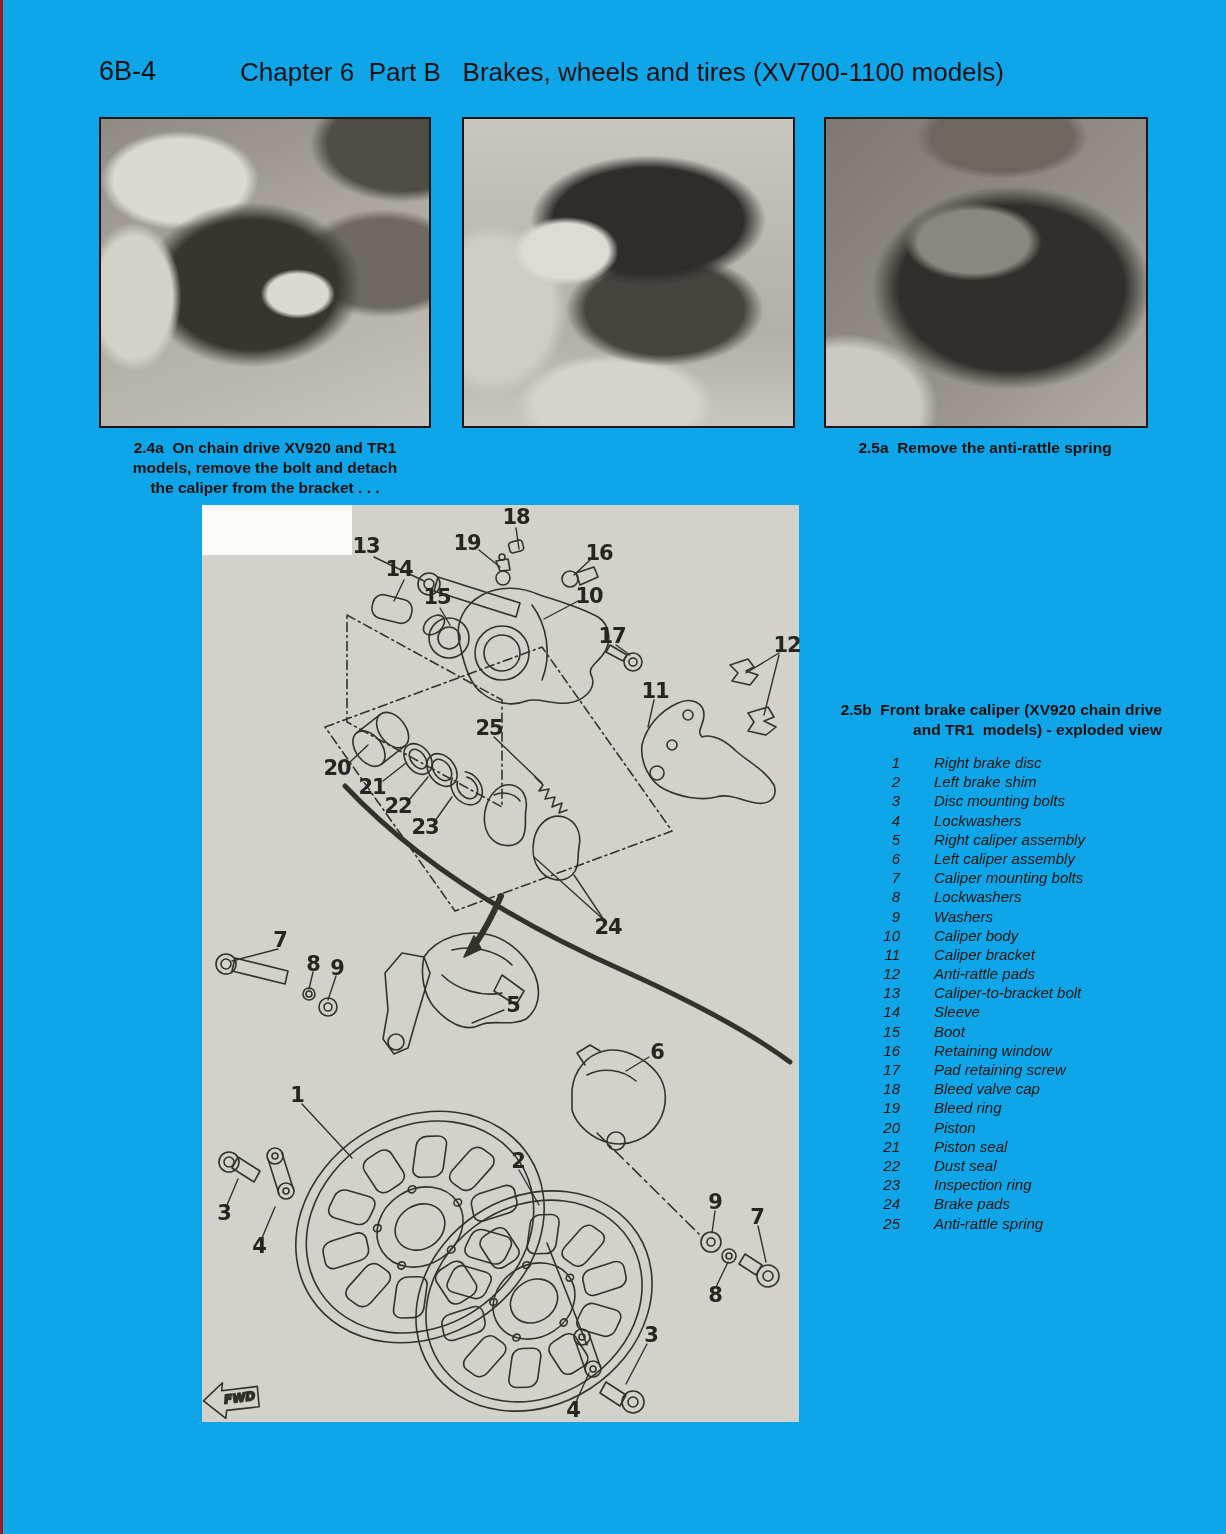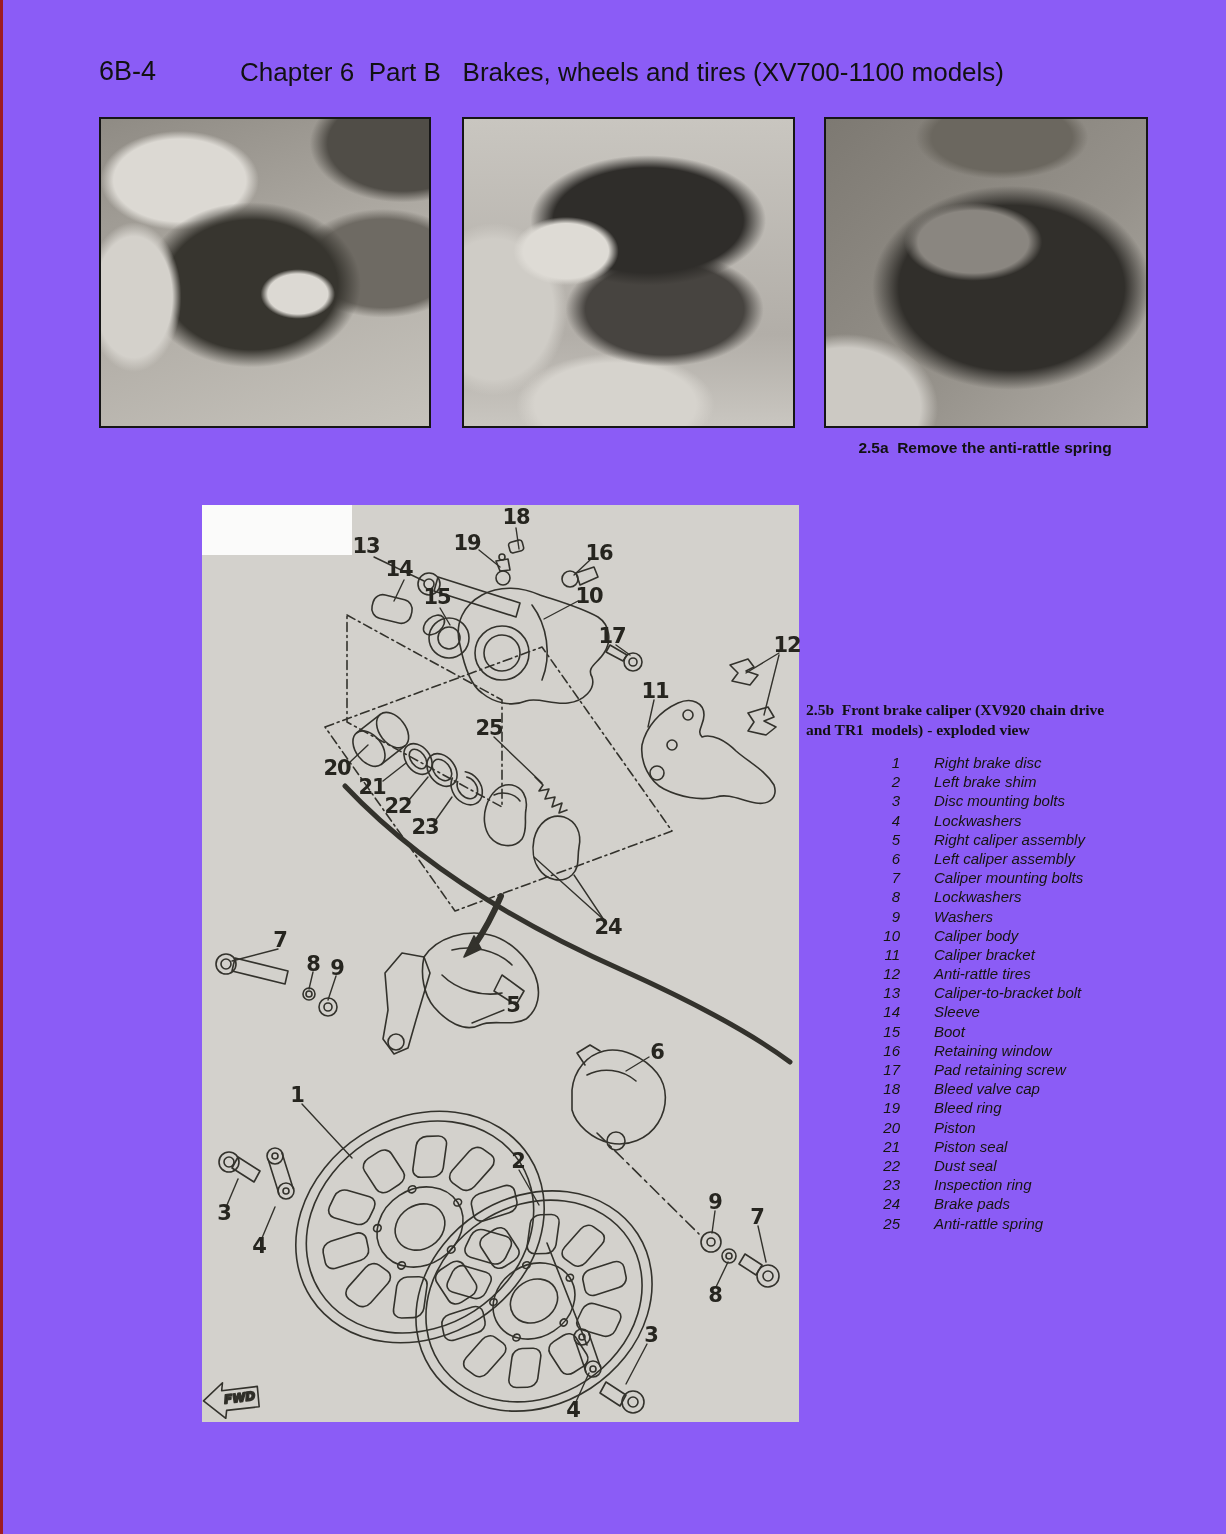--- a/index.html
+++ b/index.html
@@ -1,31 +1,31 @@
 <!DOCTYPE html>
 <html><head>
 <meta charset="utf-8">
 <style>
   html,body{margin:0;padding:0;background:#fbfbfa;}
-  .page{position:relative;width:1226px;height:1534px;background:#8b5cf6;overflow:hidden;
+  .page{position:relative;width:1226px;height:1534px;background:#0ea5e9;overflow:hidden;
         font-family:"Liberation Sans",sans-serif;color:#111;}
   .scan-edge{position:absolute;left:0;top:0;width:3px;height:1534px;background:#9e1c20;}
   .pagecode{position:absolute;left:99px;top:56px;font-size:27px;white-space:pre;}
   .pagetitle{position:absolute;left:240px;top:57px;width:760px;text-align:center;font-size:26px;white-space:pre;}
   .photo{position:absolute;top:117px;height:311px;border:2px solid #161616;box-sizing:border-box;}
   .cap{position:absolute;top:438px;text-align:center;font-weight:bold;font-size:15.5px;line-height:20px;}
   .cap div{white-space:pre;}
   .figwrap{position:absolute;left:202px;top:505px;width:597px;height:917px;}
   .figbg{position:absolute;left:0;top:0;width:597px;height:917px;background:#d3d1cc;}
   .fignotch{position:absolute;left:0;top:0;width:150px;height:50px;background:#fbfbfa;}
   .figsvg{position:absolute;left:0;top:0;}
   .co{position:absolute;transform:translate(-50%,-50%);font-family:"DejaVu Sans",sans-serif;
       font-size:21px;font-weight:600;color:#26251f;letter-spacing:-1px;}
-  .fig-cap{position:absolute;left:806px;top:700px;width:356px;text-align:left;
-           font-weight:bold;font-size:15.5px;line-height:20px;font-family:Liberation Serif, serif;}
+  .fig-cap{position:absolute;left:806px;top:700px;width:356px;text-align:right;
+           font-weight:bold;font-size:15.5px;line-height:20px;}
   .fig-cap div{white-space:pre;}
   .plist{position:absolute;left:858px;top:753px;font-size:15px;font-style:italic;color:#16150f;}
   .prow{display:flex;line-height:19.2px;height:19.2px;}
   .pnum{width:42px;text-align:right;}
   .pname{margin-left:34px;white-space:pre;}
   .fwd-t{font:italic bold 12px "DejaVu Sans",sans-serif;fill:#26251f;}
   svg *{vector-effect:non-scaling-stroke;}
   
   .p1{left:99px;width:332px;background-color:#b0aca5;background-image:
     radial-gradient(ellipse 60px 40px at 60% 57%,#dcd9d3 0 50%,transparent 62%),
@@ -55,20 +55,25 @@
 <div class="page">
   <div class="scan-edge"></div>
 
   <div class="pagecode">6B-4</div>
   <div class="pagetitle">Chapter 6  Part B   Brakes, wheels and tires (XV700-1100 models)</div>
 
   <div class="photo p1"></div>
   <div class="photo p2"></div>
   <div class="photo p3"></div>
 
+  <div class="cap" style="left:105px;width:320px;">
+    <div>2.4a  On chain drive XV920 and TR1</div>
+    <div>models, remove the bolt and detach</div>
+    <div>the caliper from the bracket . . .</div>
+  </div>
   <div class="cap" style="left:815px;width:340px;">
     <div>2.5a  Remove the anti-rattle spring</div>
   </div>
 
   <div class="figwrap">
     <div class="figbg"></div>
     <div class="fignotch"></div>
 
     <svg class="figsvg" width="597" height="917" viewBox="0 0 597 917" stroke="#33322c" fill="none" stroke-width="1.6" stroke-linejoin="round" stroke-linecap="round">
       <defs>
@@ -374,21 +379,21 @@
     <div class="prow">
         <span class="pnum">10</span>
         <span class="pname">Caliper body</span>
       </div>
     <div class="prow">
         <span class="pnum">11</span>
         <span class="pname">Caliper bracket</span>
       </div>
     <div class="prow">
         <span class="pnum">12</span>
-        <span class="pname">Anti-rattle tires</span>
+        <span class="pname">Anti-rattle pads</span>
       </div>
     <div class="prow">
         <span class="pnum">13</span>
         <span class="pname">Caliper-to-bracket bolt</span>
       </div>
     <div class="prow">
         <span class="pnum">14</span>
         <span class="pname">Sleeve</span>
       </div>
     <div class="prow">

